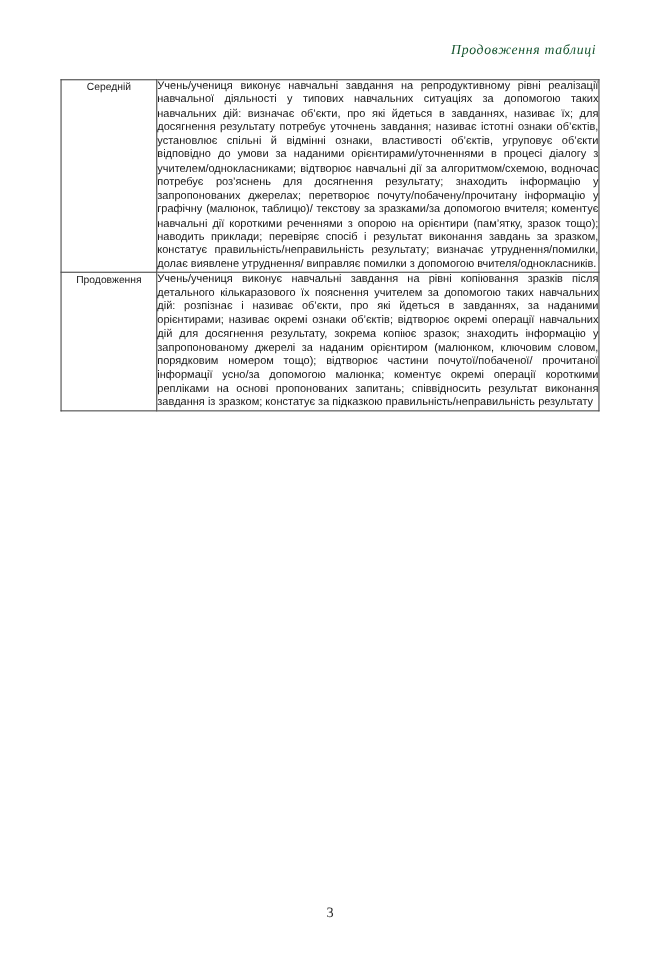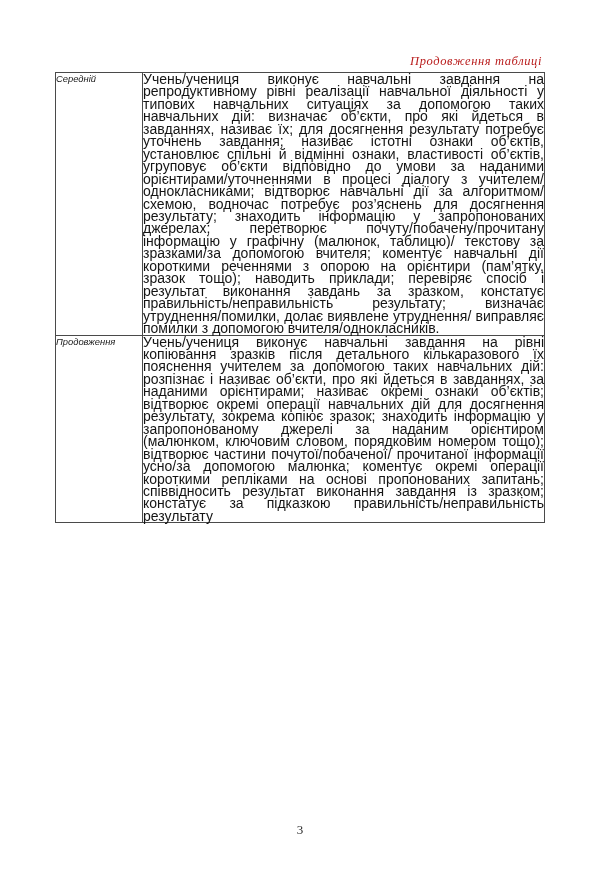--- a/index.html
+++ b/index.html
@@ -20,27 +20,27 @@
   .page {
     position: relative;
     width: 600px;
     height: 884px;
     box-sizing: border-box;
   }
 
   
   .running-head {
     position: absolute;
-    top: 54px;
+    top: 38px;
     right: 58px;
     font-family: "Liberation Serif", serif;
     font-style: italic;
     font-size: 12.5px;
     letter-spacing: 0.6px;
-    color: #b91c1c;
+    color: #14532d;
     white-space: nowrap;
   }
 
   
   .table-wrap {
     position: absolute;
     left: 55px;
     top: 72px;
     width: 490px;
   }
@@ -52,34 +52,34 @@
   }
 
   table.criteria-table td {
     border: 1px solid #4a4a4a;
     vertical-align: top;
     padding: 0;
   }
 
   td.level-cell {
     width: 86px;
+    text-align: center;
     vertical-align: middle;
     font-size: 9.4px;
     color: #1a1a1a;
     padding: 4px 2px;
-    font-style: italic;
   }
 
   td.desc-cell {
     padding: 6px 7px 7px 8px;
   }
 
   .desc-cell p {
     margin: 0;
-    font-size: 14px;
+    font-size: 10px;
     line-height: 12.45px;
     text-align: justify;
     text-justify: inter-word;
     color: #141414;
     hyphens: manual;
   }
 
   
   .folio {
     position: absolute;

